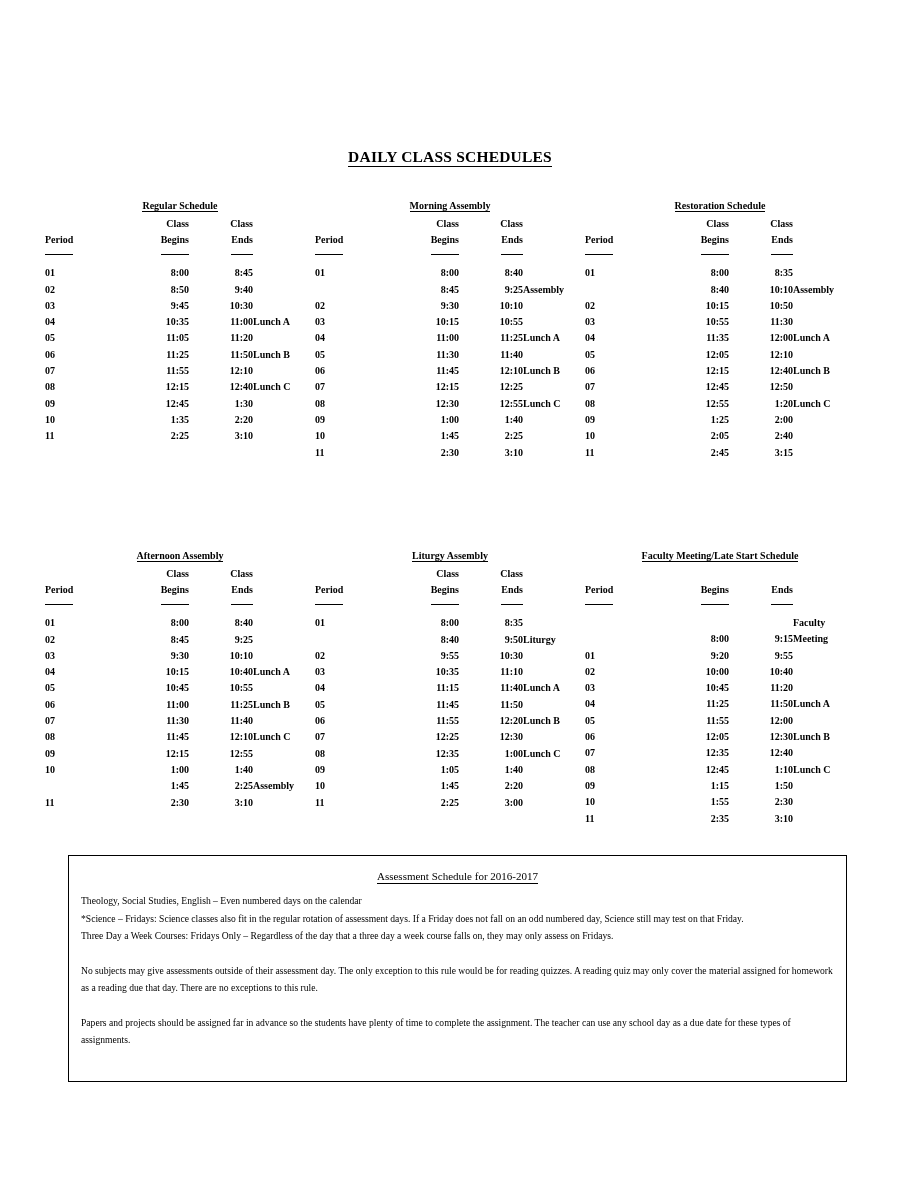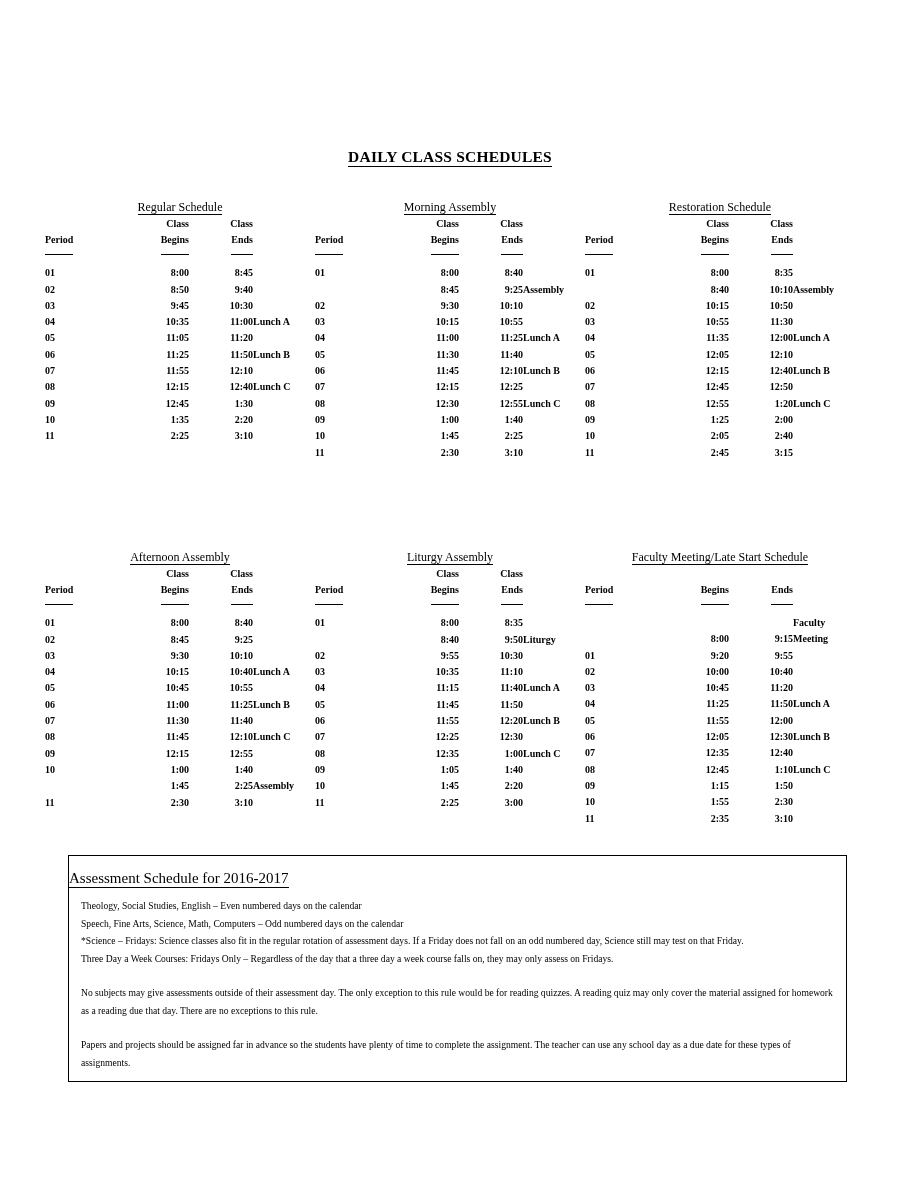--- a/index.html
+++ b/index.html
@@ -51,22 +51,22 @@
   .sched-block {
     width: 270px;
     position: relative;
   }
   .sched-block.col1 { margin-left: 45px; }
   .sched-block.col2 { margin-left: 0px; }
   .sched-block.col3 { margin-left: 0px; }
 
   .sched-title {
     text-align: center;
-    font-size: 12px;
-    font-weight: normal;
+    font-size: 10px;
+    font-weight: bold;
     margin-bottom: 2px;
     height: 14px;
   }
   .sched-title span {
     border-bottom: 1px solid #000;
     padding-bottom: 0px;
   }
 
   table.sched {
     border-collapse: collapse;
@@ -115,21 +115,22 @@
     position: absolute;
     left: 68px;
     top: 855px;
     width: 779px;
     height: 227px;
     border: 1.3px solid #000;
     box-sizing: border-box;
     background: #fff;
   }
   .assess-title {
-    font-size: 15px;
+    text-align: center;
+    font-size: 11px;
     margin-top: 14px;
     margin-bottom: 10px;
   }
   .assess-title span {
     border-bottom: 1.2px solid #000;
     padding-bottom: 1px;
   }
   .assess-body {
     padding: 0 12px 0 12px;
     font-size: 9.6px;
@@ -759,21 +760,20 @@
         </table>
       </div>
   </div>
 
   <div class="assess-box">
     <div class="assess-title">
       <span>Assessment Schedule for 2016-2017</span>
     </div>
     <div class="assess-body">
         <div class="assess-line">Theology, Social Studies, English – Even numbered days on the calendar</div>
-        <div class="assess-line">Speech, Fine Arts, Science, Math, Computers – Odd numbered days on the calendar</div>
         <div class="assess-line">*Science – Fridays: Science classes also fit in the regular rotation of assessment days. If a Friday does not fall on an odd numbered day, Science still may test on that Friday.</div>
         <div class="assess-line">Three Day a Week Courses:  Fridays Only – Regardless of the day that a three day a week course falls on, they may only assess on Fridays.</div>
         <div class="assess-para">No subjects may give assessments outside of their assessment day. The only exception to this rule would be for reading quizzes.  A reading quiz may only cover the material assigned for homework as a reading due that day.  There are no exceptions to this rule.</div>
         <div class="assess-para">Papers and projects should be assigned far in advance so the students have plenty of time to complete the assignment.  The teacher can use any school day as a due date for these types of  assignments.</div>
       </div>
   </div>
 
 </div>
 
 </body></html>

